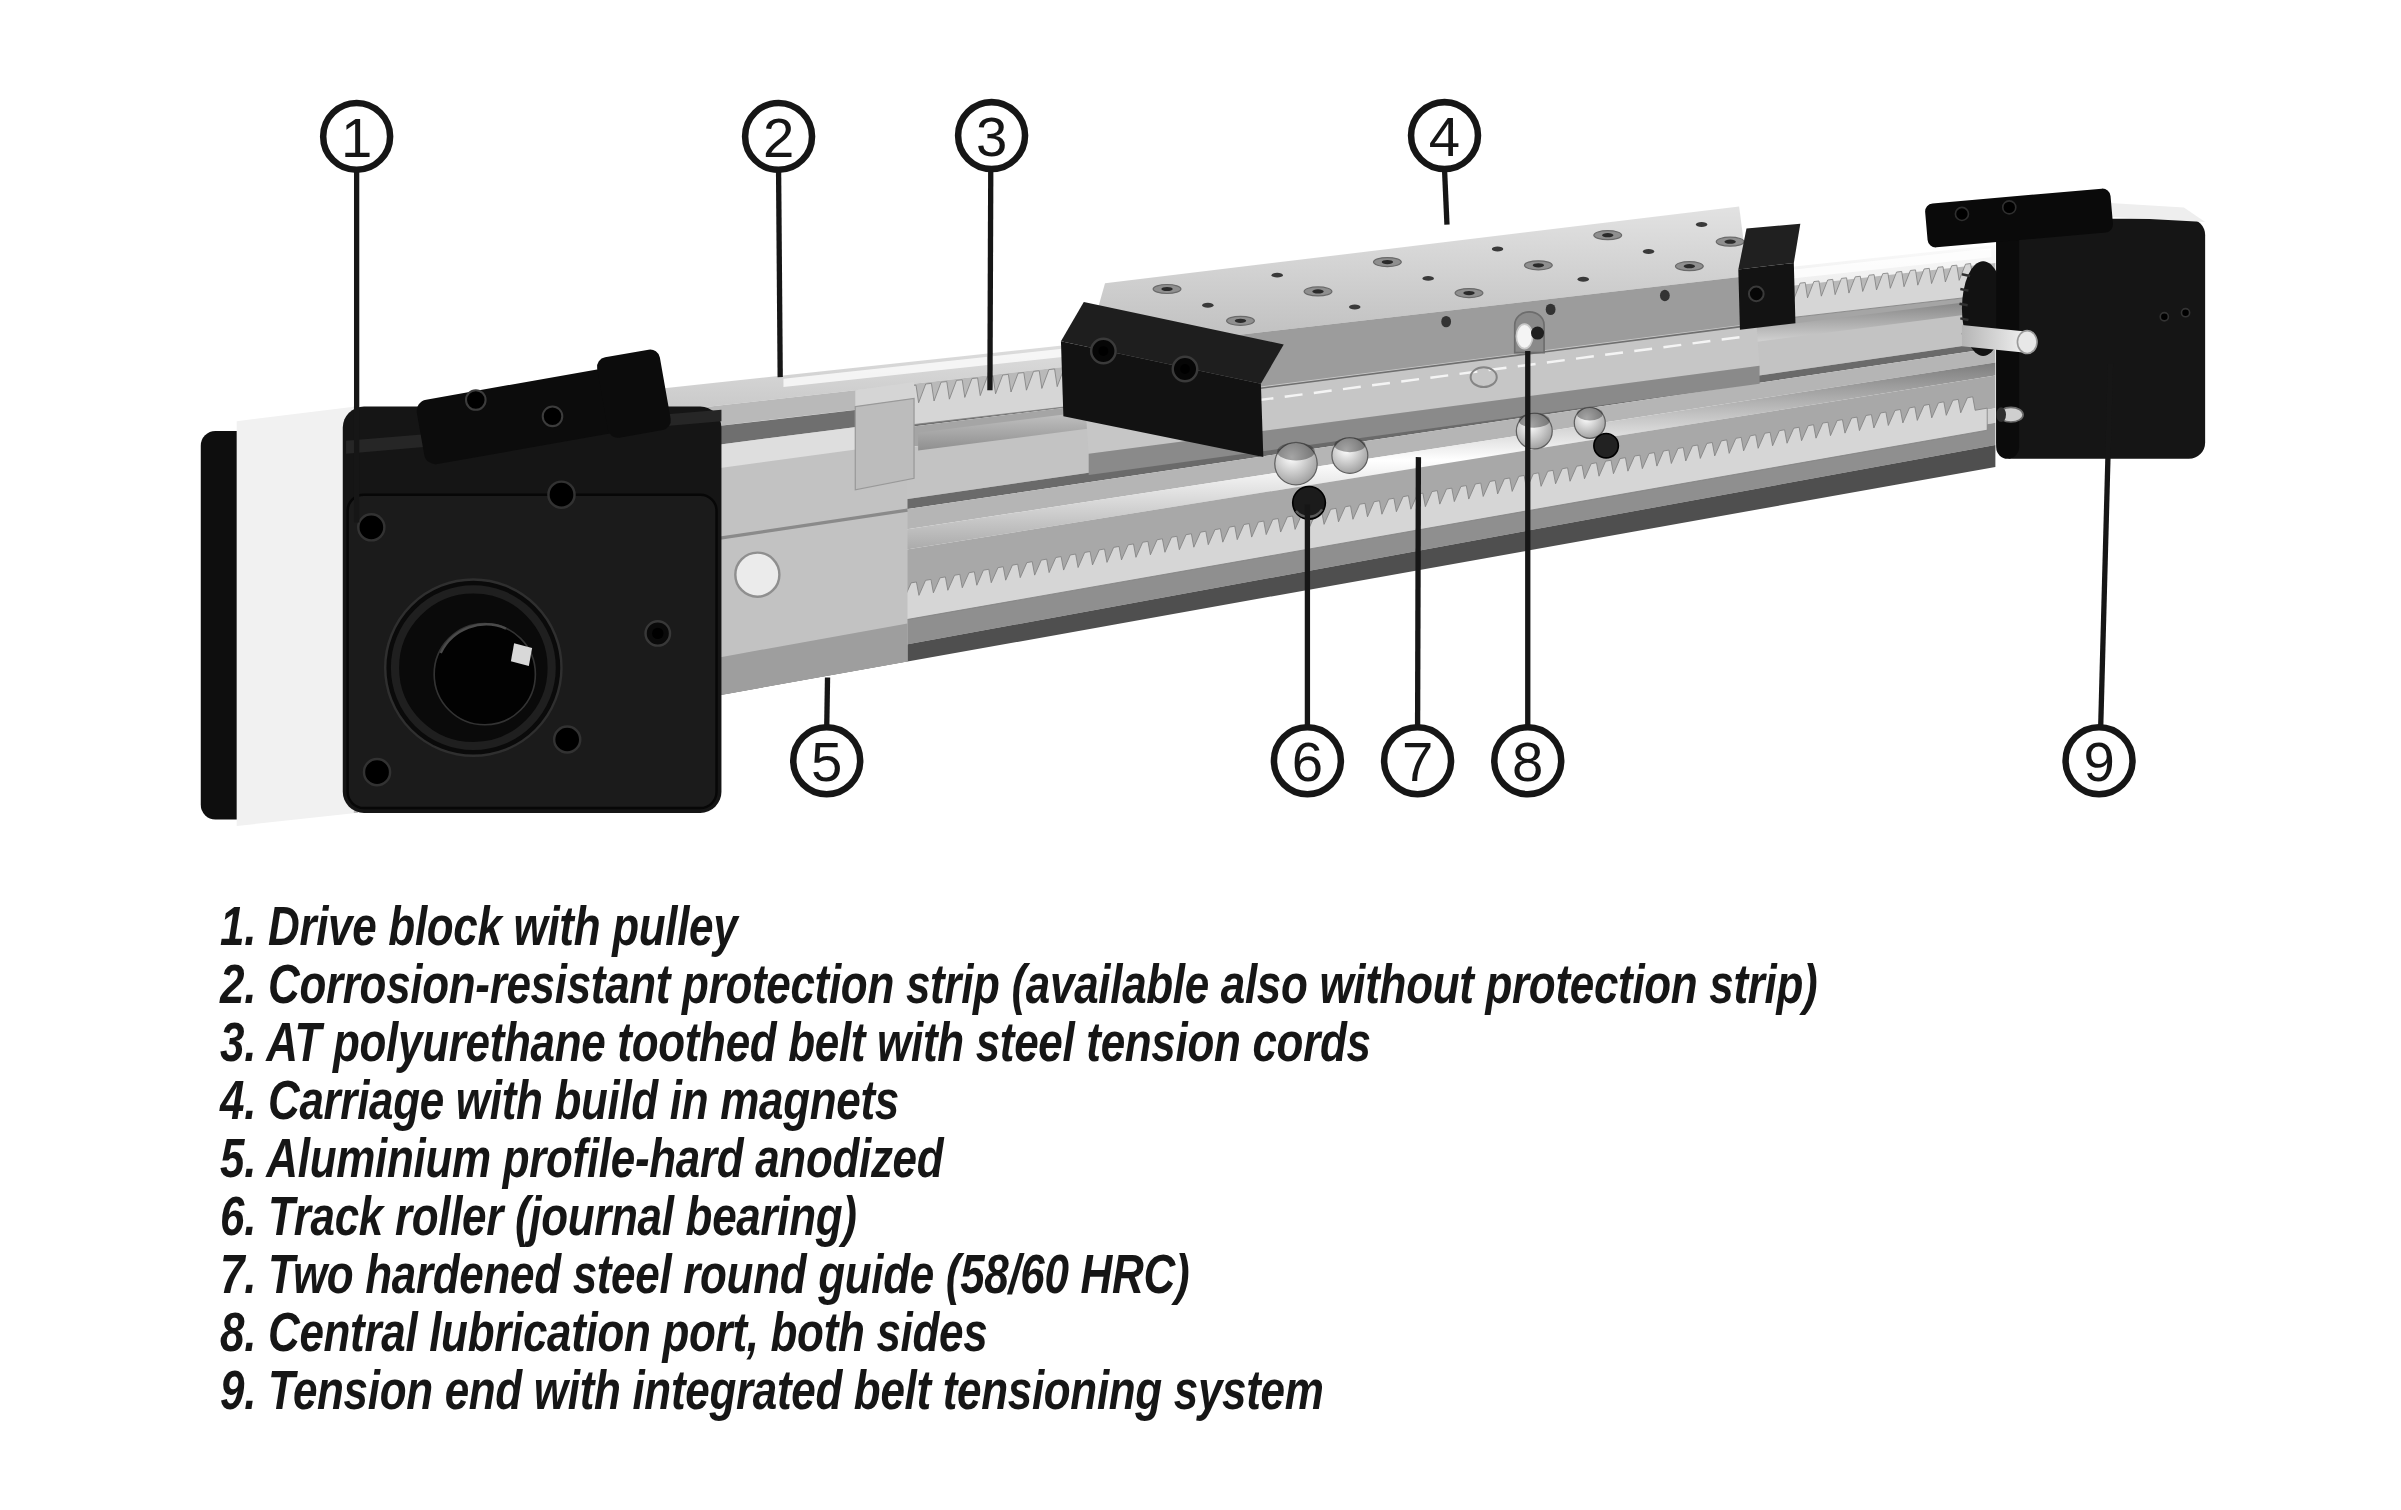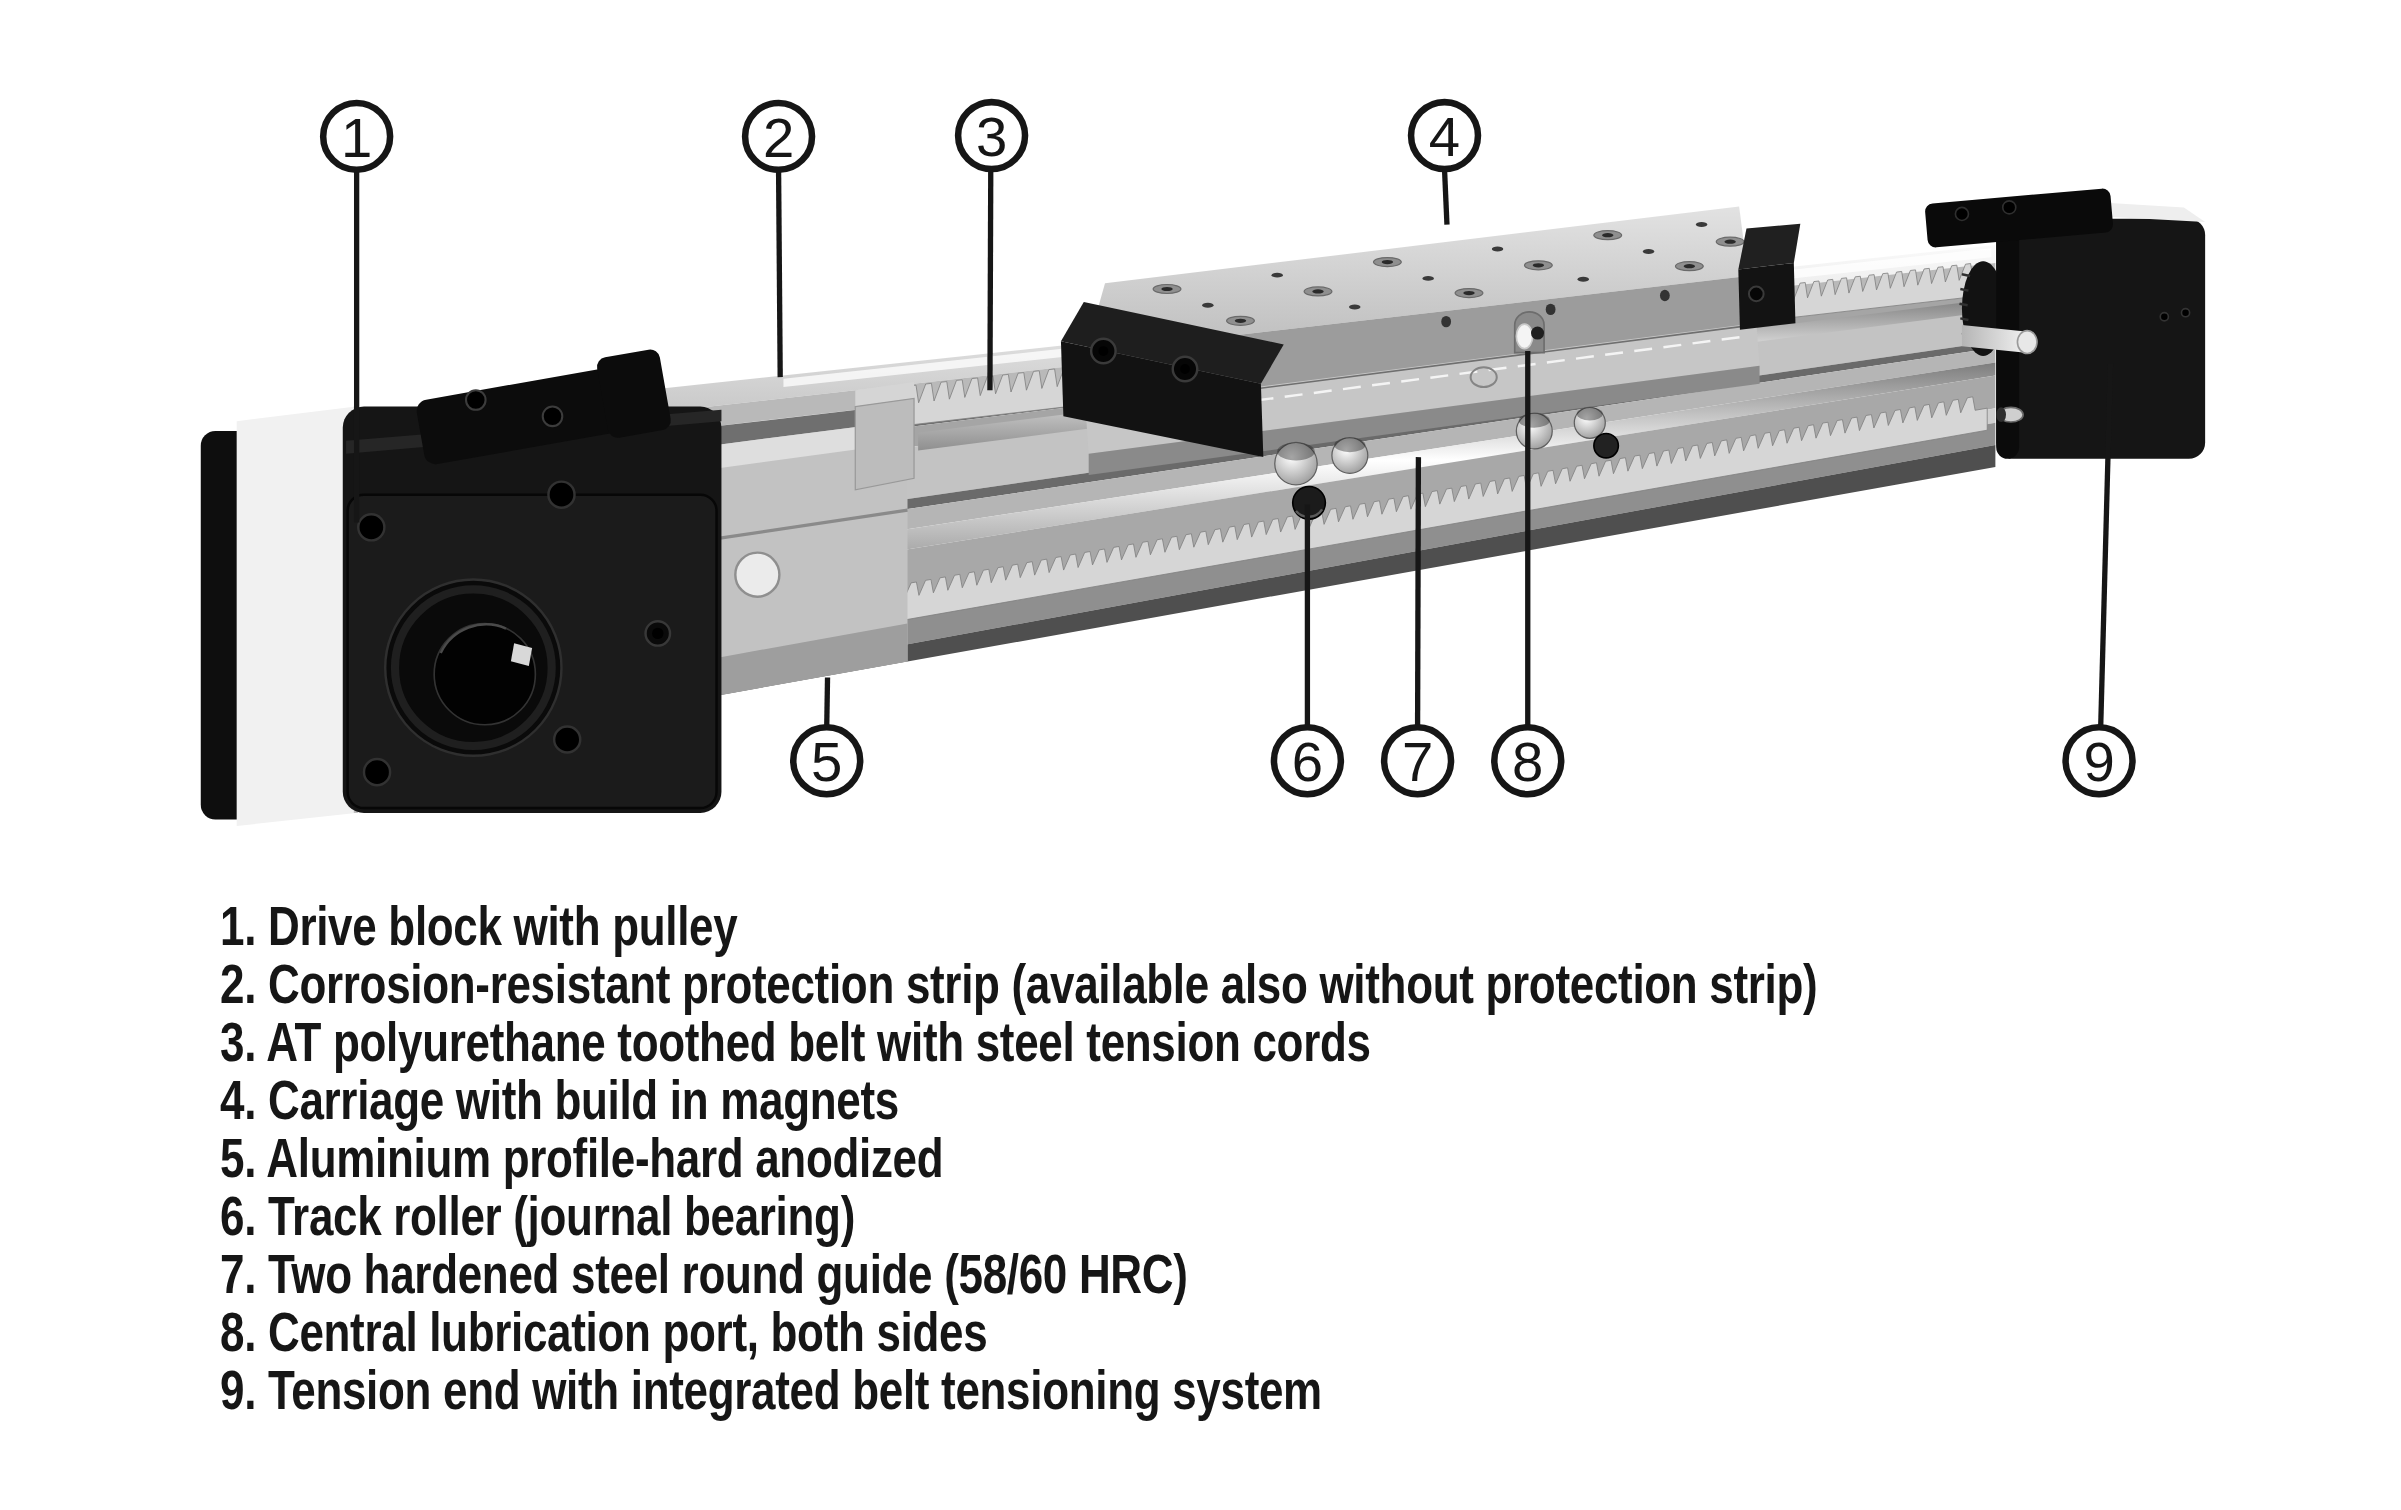--- a/index.html
+++ b/index.html
@@ -4,21 +4,21 @@
 <style>
   :root{
     --background:#ffffff; --line:#161616; --text:#161616;
   }
   html,body{margin:0;padding:0;width:2401px;height:1510px;overflow:hidden;
     background:var(--background);font-family:"Liberation Sans",sans-serif;}
   .canvas{position:relative;width:2401px;height:1510px;background:var(--background);}
   svg.machine{position:absolute;left:0;top:0;}
   svg text{font-family:"Liberation Sans",sans-serif;}
   .callout-num{font-size:69px;fill:var(--text);}
-  .legend{position:absolute;left:220px;top:897px;width:2041px;}
+  .legend{position:absolute;left:220px;top:897px;width:2041px;font-style:italic;}
   .lg{font-size:55px;font-weight:bold;letter-spacing:-0.4px;line-height:58px;
       height:58px;color:var(--text);white-space:nowrap;
       transform:scaleX(0.80);transform-origin:0 50%;}
 </style>
 </head>
 <body>
 
 <div class="canvas">
 
 <svg class="machine" width="2401" height="1510" viewBox="0 0 2942 1850">

